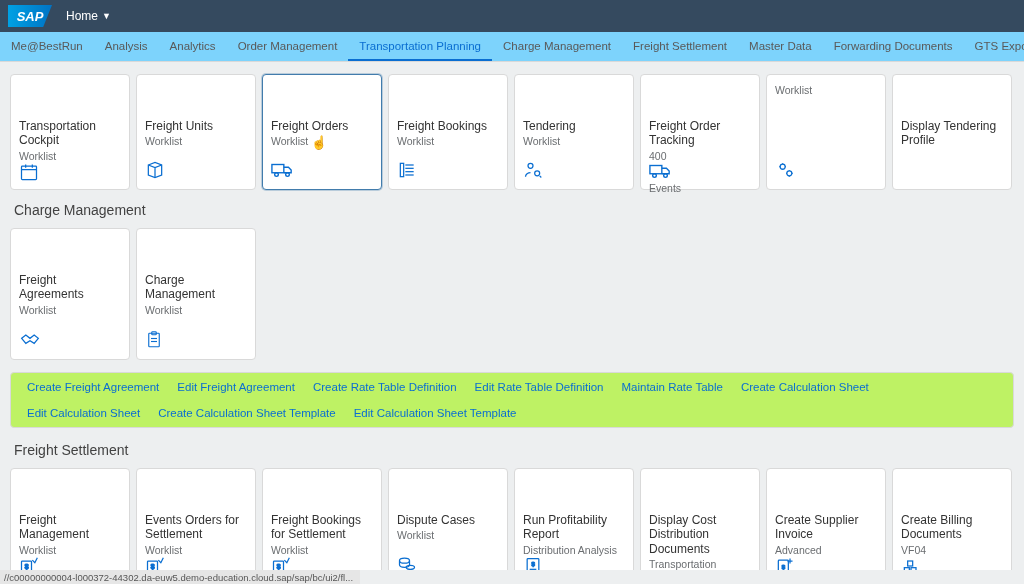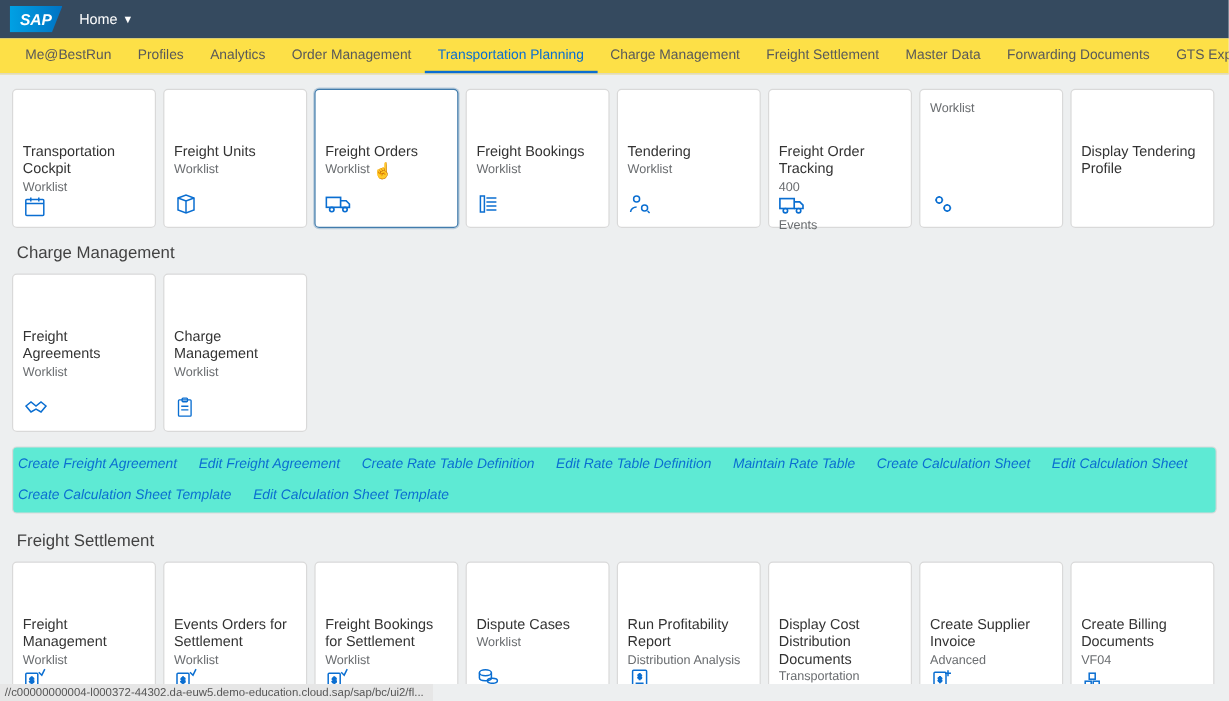--- a/index.html
+++ b/index.html
@@ -40,26 +40,26 @@
     font-size: 12px;
     display: inline-flex;
     align-items: center;
     gap: 4px;
     cursor: pointer;
   }
   .home-btn .chev { font-size: 9px; }
 
   
   .nav-tabs {
-    background: #fde047;
+    background: #7dd3fc;
     height: 30px;
     border-bottom: 1px solid #d9d9d9;
     display: flex;
     align-items: stretch;
-    padding-left: 10px;
+    padding-left: 0;
   }
   .nav-tab {
     font-size: 11.5px;
     color: #595959;
     padding: 0 11px;
     display: flex;
     align-items: center;
     cursor: pointer;
     white-space: nowrap;
     border-bottom: 2px solid transparent;
@@ -121,29 +121,28 @@
   }
   .tile.tall {
     height: 132px;
   }
   .group-title {
     font-size: 14px;
     color: #424242;
     margin: 4px 0 10px 4px;
   }
   .link-bar {
-    background: #5eead4;
+    background: #bef264;
     border: 1px solid #d9d9d9;
     border-radius: 4px;
-    padding: 8px 4px;
+    padding: 8px 16px;
     display: flex;
     flex-wrap: wrap;
     gap: 14px 18px;
     margin-bottom: 14px;
-    font-style: italic;
   }
   .link-bar a {
     color: #0a6ed1;
     font-size: 11.5px;
     text-decoration: none;
     cursor: pointer;
     white-space: nowrap;
   }
 
   
@@ -177,21 +176,21 @@
 <div class="shell-bar">
   <div class="sap-logo">SAP</div>
   <div class="home-btn">
     <span>Home</span>
     <span class="chev">▼</span>
   </div>
 </div>
 
 <div class="nav-tabs">
   <div class="nav-tab">Me@BestRun</div>
-  <div class="nav-tab">Profiles</div>
+  <div class="nav-tab">Analysis</div>
   <div class="nav-tab">Analytics</div>
   <div class="nav-tab">Order Management</div>
   <div class="nav-tab active">Transportation Planning</div>
   <div class="nav-tab">Charge Management</div>
   <div class="nav-tab">Freight Settlement</div>
   <div class="nav-tab">Master Data</div>
   <div class="nav-tab">Forwarding Documents</div>
   <div class="nav-tab">GTS Export Management</div>
 </div>
 

